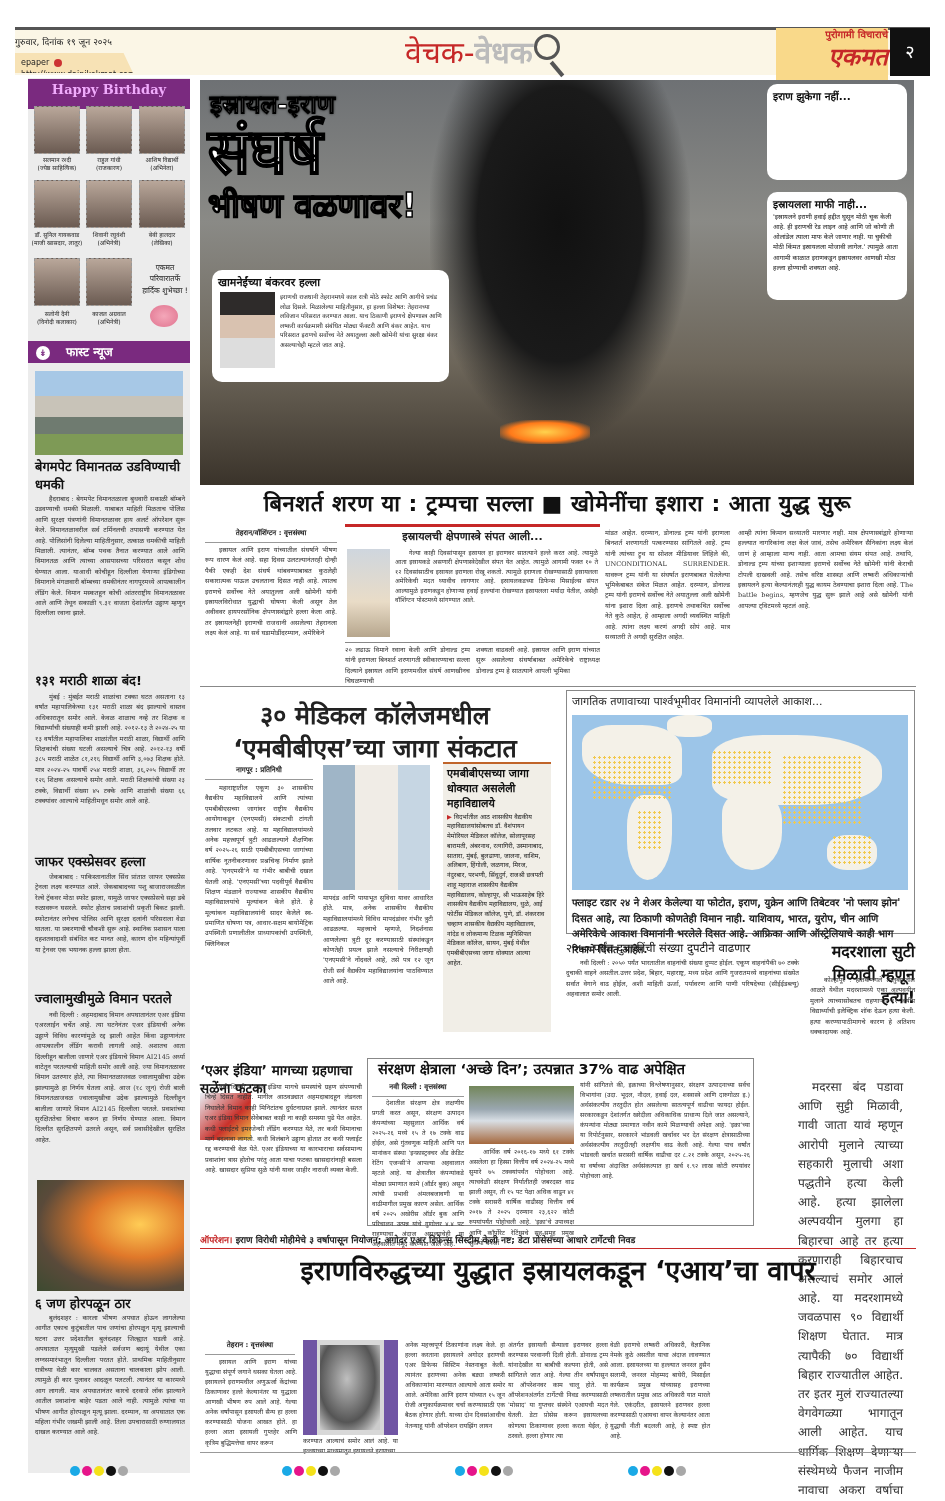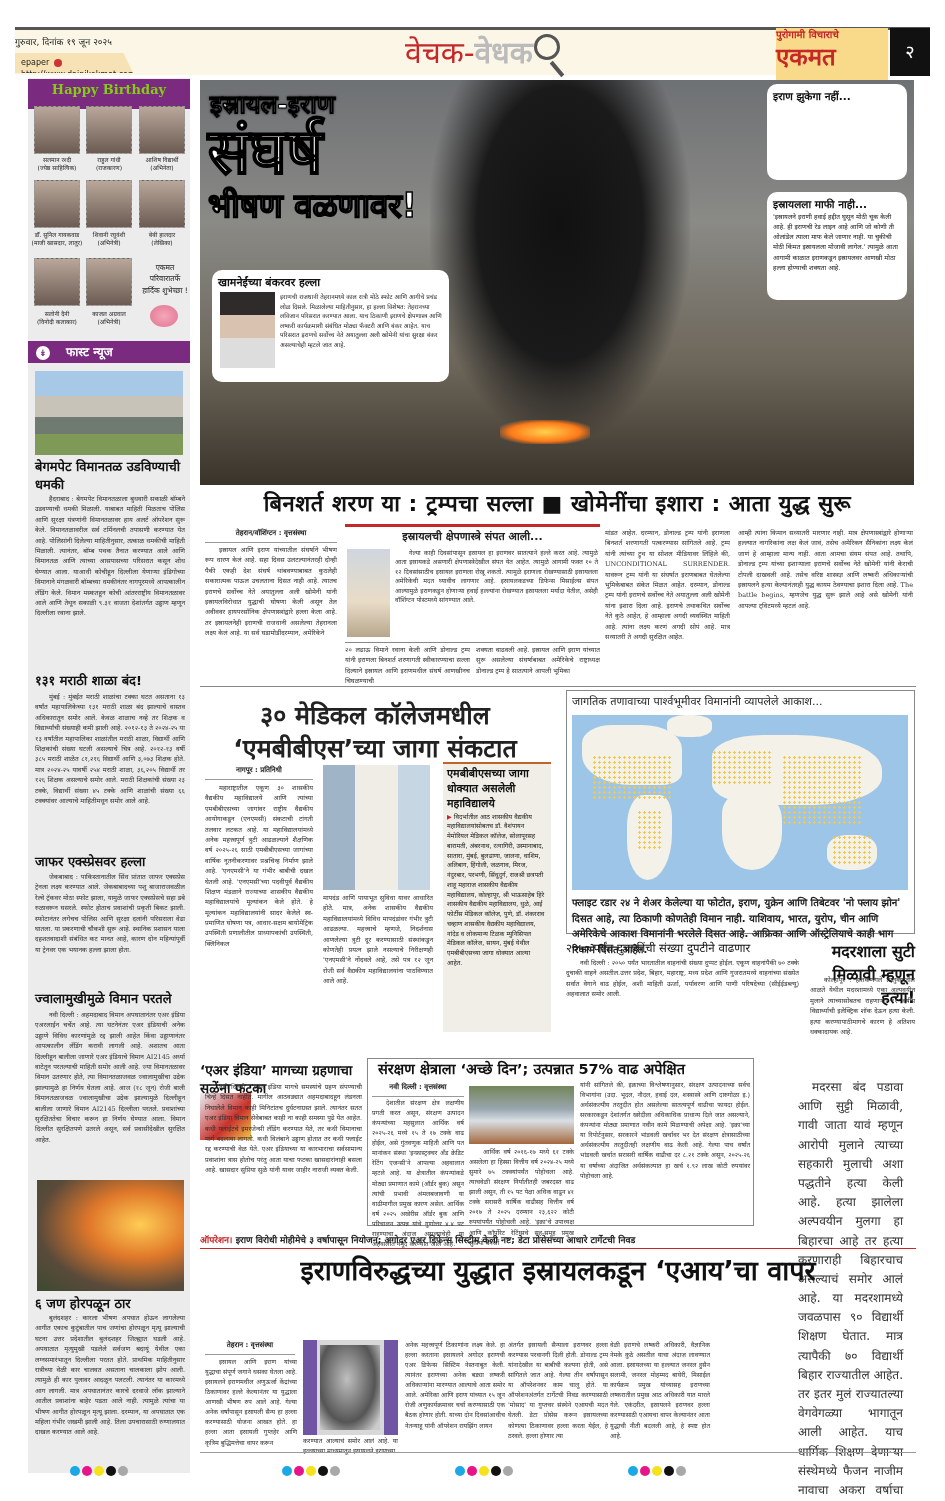--- a/index.html
+++ b/index.html
@@ -11,27 +11,27 @@
 #topline{left:15px;top:27px;width:915px;height:3px;background:#555}
 #hdr{left:15px;top:30px;width:915px;height:45px;background:#fbf6e6}
 #date{left:15px;top:36px;font-size:9px;color:#222}
 #epaper{left:15px;top:53px;width:118px;height:20px;background:#f7e2b5;font-size:8px;padding:4px 6px;clip-path:polygon(0 0,92% 0,100% 100%,0 100%)}
 #epaper .gl{display:inline-block;width:8px;height:8px;border-radius:50%;background:#c33;margin:0 2px;vertical-align:middle}
 #logo{left:405px;top:32px;font-size:30px;line-height:42px;font-weight:bold}
 #logo .a{color:#c62828;font-weight:normal}
 #logo .b{color:#bbb}
 #mag{left:534px;top:34px;width:26px;height:26px;border:3px solid #555;border-radius:50%}
 #maghandle{left:555px;top:60px;width:4px;height:18px;background:#555;transform:rotate(-40deg)}
-#brand{left:776px;top:28px;width:112px;height:60px;background:#f9d98a;text-align:left}
+#brand{left:776px;top:28px;width:112px;height:60px;background:#f9d98a;text-align:right}
 #brand .t{color:#c62828;font-size:10px;font-weight:bold;line-height:14px}
-#brand .n{color:#c62828;font-size:24px;font-weight:bold;line-height:30px}
+#brand .n{color:#c62828;font-size:24px;font-weight:bold;font-style:italic;line-height:30px}
 #pgno{left:890px;top:28px;width:40px;height:48px;background:#111;color:#fff;font-size:18px;text-align:center;line-height:48px}
 
 #side{left:28px;top:78px;width:162px;height:1395px;background:#ececec}
-#bday{left:28px;top:79px;width:162px;height:30px;background:#7a2a7f;color:#84cc16;font-family:"DejaVu Serif",serif;font-weight:bold;font-size:13px;text-align:center;line-height:22px}
+#bday{left:28px;top:79px;width:162px;height:30px;background:#7a2a7f;color:#f0abfc;font-family:"DejaVu Serif",serif;font-weight:bold;font-size:13px;text-align:center;line-height:22px}
 .bp{position:absolute;width:46px;height:48px;border:1px dashed #999;background:linear-gradient(#b9a79a,#6b5b52)}
 .bn{position:absolute;width:56px;font-size:6px;line-height:1.3;text-align:center;color:#222}
 #greet{left:140px;top:262px;width:50px;font-size:7.5px;text-align:center;line-height:1.5}
 #flower{left:150px;top:305px;width:28px;height:22px;border-radius:50%;background:radial-gradient(#f4a7b9,#e0738f)}
 #fast{left:28px;top:341px;width:162px;height:22px;background:#7a2a7f;color:#fff;font-size:12px;font-weight:bold;line-height:22px;padding-left:8px}
 #fast .chev{display:inline-block;width:14px;height:14px;border-radius:50%;background:#fff;color:#7a2a7f;font-size:9px;text-align:center;line-height:14px;margin-right:16px;vertical-align:middle}
 .shl{font-size:13px;line-height:1.35;font-weight:bold;color:#111}
 
 #hero{left:200px;top:80px;width:714px;height:405px;background:linear-gradient(180deg,#6e7174 0%,#8a8a86 35%,#6d665a 70%,#3a332a 100%)}
 #smoke{left:430px;top:80px;width:260px;height:360px;background:radial-gradient(ellipse at 50% 40%,#111 0%,#1a1a1a 45%,rgba(30,30,30,0) 72%)}
@@ -270,21 +270,21 @@
     <p>मदरसा बंद पडावा आणि सुट्टी मिळावी, गावी जाता यावं म्हणून आरोपी मुलाने त्याच्या सहकारी मुलाची अशा पद्धतीने हत्या केली आहे. हत्या झालेला अल्पवयीन मुलगा हा बिहारचा आहे तर हत्या करणाराही बिहारचाच असल्याचं समोर आलं आहे. या मदरशामध्ये जवळपास ९० विद्यार्थी शिक्षण घेतात. मात्र त्यापैकी ७० विद्यार्थी बिहार राज्यातील आहेत. तर इतर मुलं राज्यातल्या वेगवेगळ्या भागातून आली आहेत. याच धार्मिक शिक्षण देणाऱ्या संस्थेमध्ये फैजन नाजीम नावाचा अकरा वर्षाचा विद्यार्थी देखील शिक्षण घेत होता.</p>
   </div>
 
 <div class="abs" id="airh">‘एअर इंडिया’ मागच्या ग्रहणाचा सुळेंना फटका</div>
 <div class="abs" id="airimg"></div>
 <div class="abs txt" style="left:205px;top:1082px;width:157px;font-size:6.5px">
     <p>नवी दिल्ली : एअर इंडिया मागचे समस्यांचे ग्रहण संपण्याची चिन्हे दिसत नाहीत. मागील आठवड्यात अहमदाबादहून लंडनला निघालेले विमान काही मिनिटांतच दुर्घटनाग्रस्त झाले. त्यानंतर सतत एअर इंडिया विमान सेवेबाबत काही ना काही समस्या पुढे येत आहेत. कधी फ्लाईटचे इमरजेन्सी लँडिंग करण्यात येते, तर कधी विमानाचा मार्ग बदलावा लागतो. कधी विलंबाने उड्डाण होतात तर कधी फ्लाईट रद्द करण्याची वेळ येते. एअर इंडियाच्या या कारभाराचा सर्वसामान्य प्रवाशांना त्रास होतोच परंतु आता याचा फटका खासदारांनाही बसला आहे. खासदार सुप्रिया सुळे यांनी यावर जाहीर नाराजी व्यक्त केली.</p>
   </div>
 
 <div class="abs" id="defbox"></div>
-<div class="abs" id="defh">संरक्षण क्षेत्राला ‘अच्छे दिन’; उत्पन्नात 57% वाढ अपेक्षित</div>
+<div class="abs" id="defh">संरक्षण क्षेत्राला ‘अच्छे दिन’; उत्पन्नात 37% वाढ अपेक्षित</div>
 <div class="abs dateline" style="left:372px;top:1082px;width:92px">नवी दिल्ली : वृत्तसंस्था</div>
 <div class="abs txt" style="left:372px;top:1098px;width:92px;font-size:6.3px">
     <p>देशातील संरक्षण क्षेत्र लक्षणीय प्रगती करत असून, संरक्षण उत्पादन कंपन्यांच्या महसुलात आर्थिक वर्ष २०२५-२६ मध्ये १५ ते १७ टक्के वाढ होईल, असे गुंतवणूक माहिती आणि पत मानांकन संस्था 'इन्फ्रास्ट्रक्चर अँड क्रेडिट रेटिंग एजन्सी'ने आपल्या अहवालात म्हटले आहे. या क्षेत्रातील कंपन्यांकडे मोठ्या प्रमाणात कामे (ऑर्डर बुक) असून त्यांची प्रभावी अंमलबजावणी या वाढीमागील प्रमुख कारण असेल. आर्थिक वर्ष २०२५ अखेरीस ऑर्डर बुक आणि परिचालन उत्पन्न यांचे गुणोत्तर ४.४ पट राहण्याचा अंदाज असल्याचेही या अहवालात नमूद करण्यात आले आहे.</p>
   </div>
 <div class="abs" id="defimg"></div>
 <div class="abs txt" style="left:469px;top:1147px;width:105px;font-size:6.3px">
     <p>आर्थिक वर्ष २०१६-१७ मध्ये ६१ टक्के असलेला हा हिस्सा वित्तीय वर्ष २०२४-२५ मध्ये सुमारे ७५ टक्क्यांपर्यंत पोहोचला आहे. त्याचवेळी संरक्षण निर्यातीतही जबरदस्त वाढ झाली असून, ती १५ पट पेक्षा अधिक वाढून ४१ टक्के सरासरी वार्षिक वाढीसह वित्तीय वर्ष २०१७ ते २०२५ दरम्यान २३,६२२ कोटी रुपयांपर्यंत पोहोचली आहे. 'इक्रा'चे उपाध्यक्ष आणि कॉर्पोरेट रेटिंग्सचे सह-समूह प्रमुख सुप्रियो बॅनर्जी</p>
   </div>
 <div class="abs txt" style="left:580px;top:1080px;width:170px;font-size:6.3px">
     <div>यांनी सांगितले की, इक्राच्या विश्लेषणानुसार, संरक्षण उत्पादनाच्या सर्वच विभागांना (उदा. भूदल, नौदल, हवाई दल, शस्त्रास्त्रे आणि दारुगोळा इ.) अर्थसंकल्पीय तरतुदीत होत असलेल्या सातत्यपूर्ण वाढीचा फायदा होईल. सरकारकडून देशांतर्गत खरेदीला अधिकाधिक प्राधान्य दिले जात असल्याने, कंपन्यांना मोठ्या प्रमाणात नवीन कामे मिळण्याची अपेक्षा आहे. 'इक्रा'च्या या रिपोर्टनुसार, सरकारने भांडवली खर्चावर भर देत संरक्षण क्षेत्रासाठीच्या अर्थसंकल्पीय तरतुदीतही लक्षणीय वाढ केली आहे. गेल्या पाच वर्षांत भांडवली खर्चात सरासरी वार्षिक वाढीचा दर ८.२१ टक्के असून, २०२५-२६ या वर्षाच्या अंदाजित अर्थसंकल्पात हा खर्च १.९२ लाख कोटी रुपयांवर पोहोचला आहे.</div>

